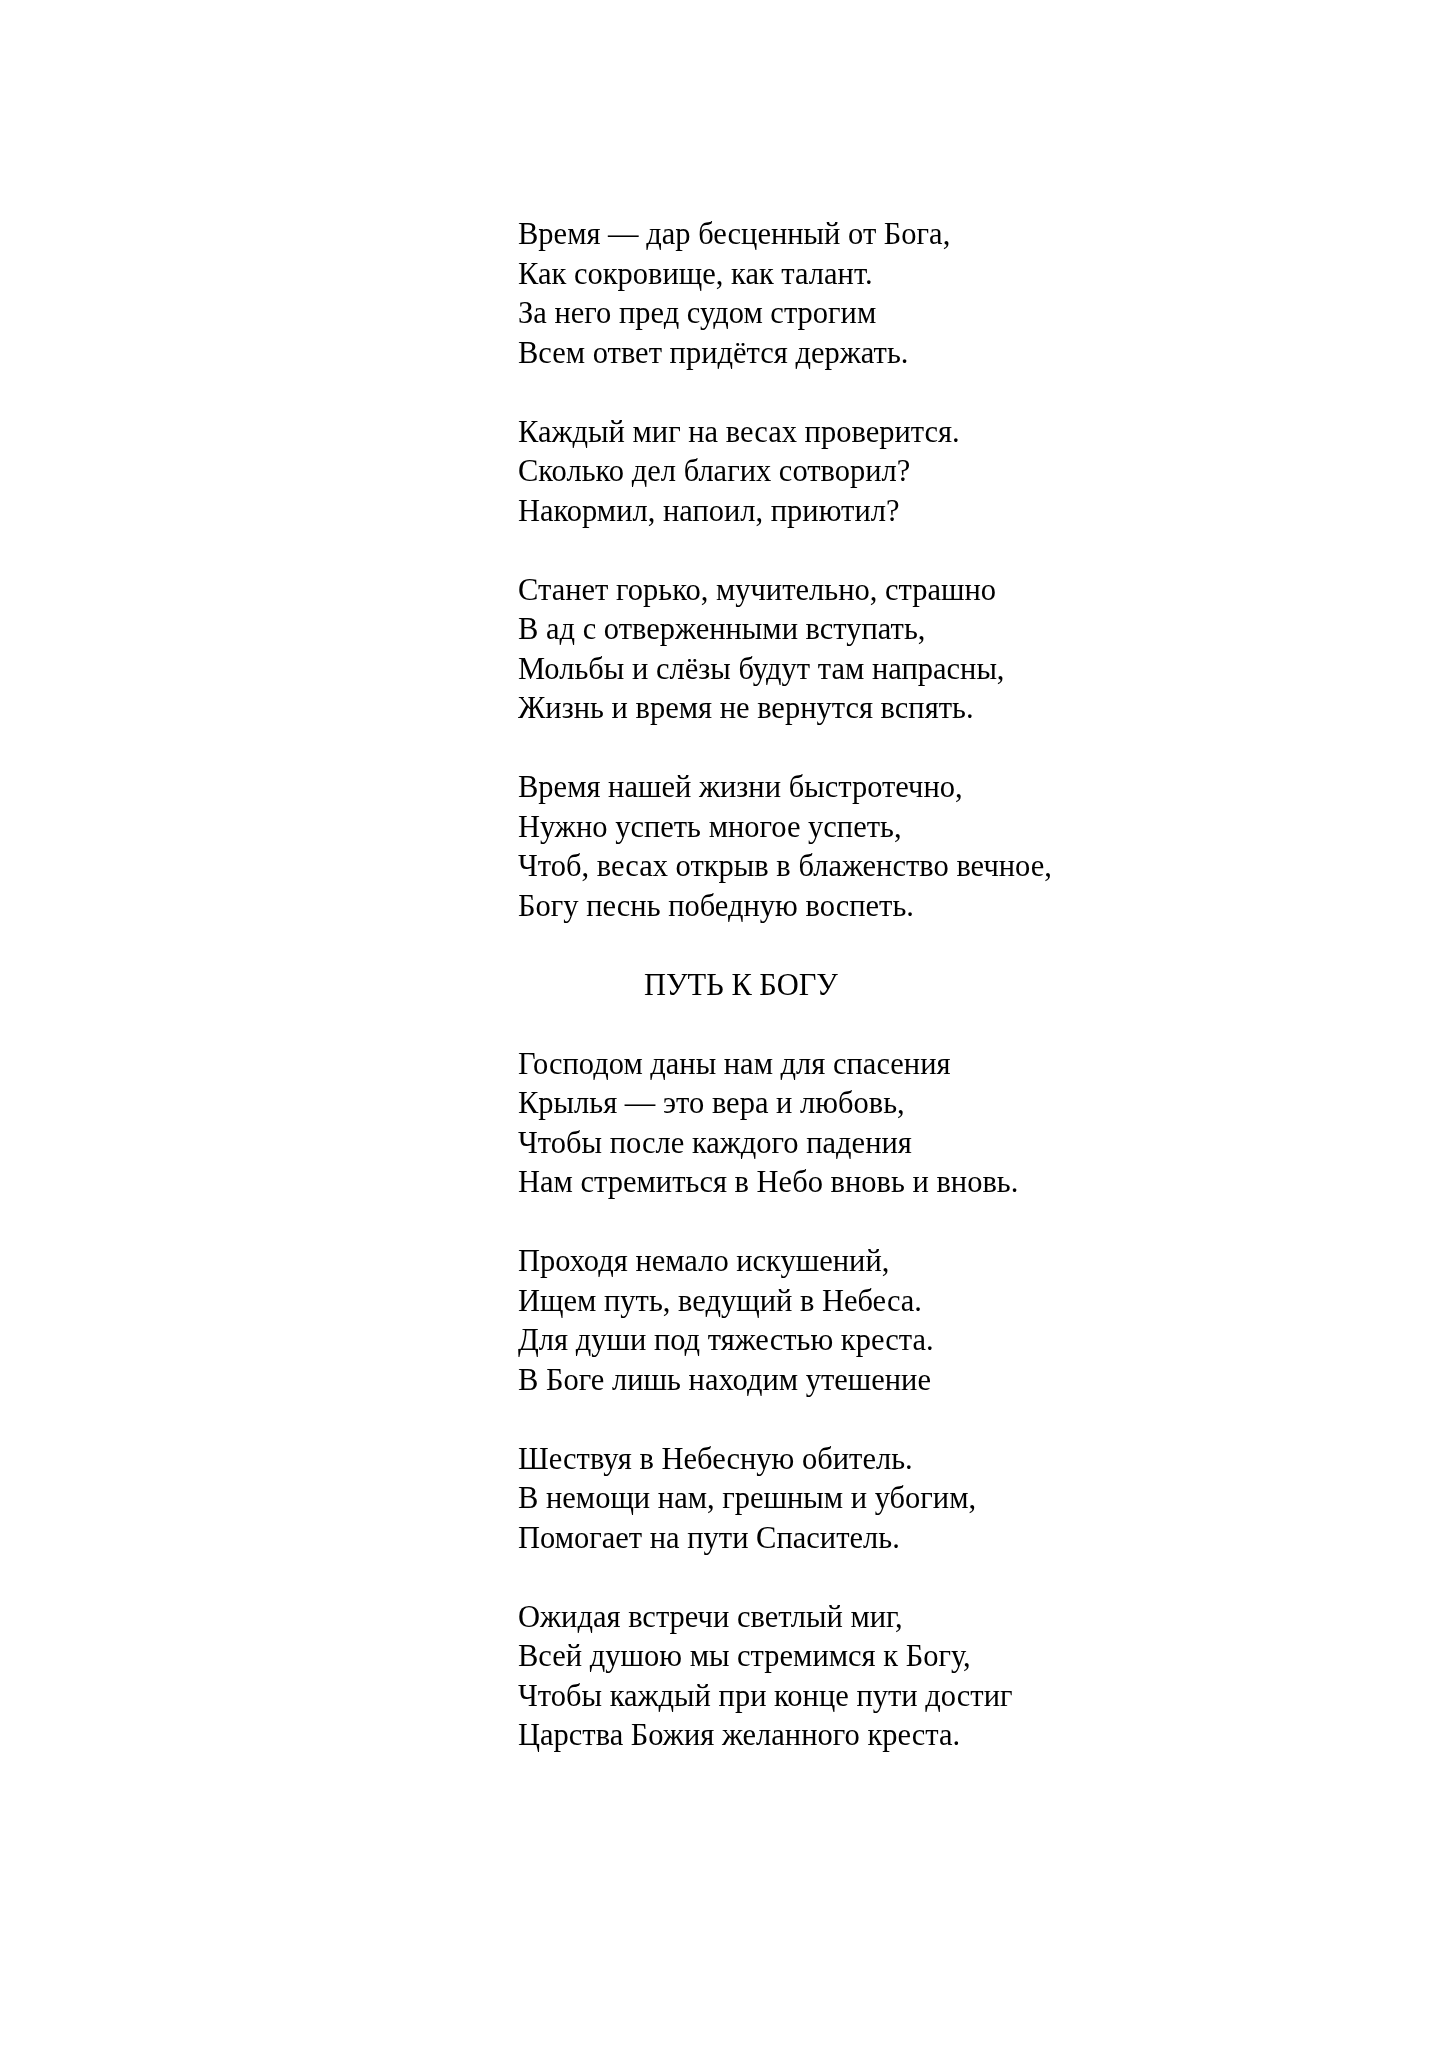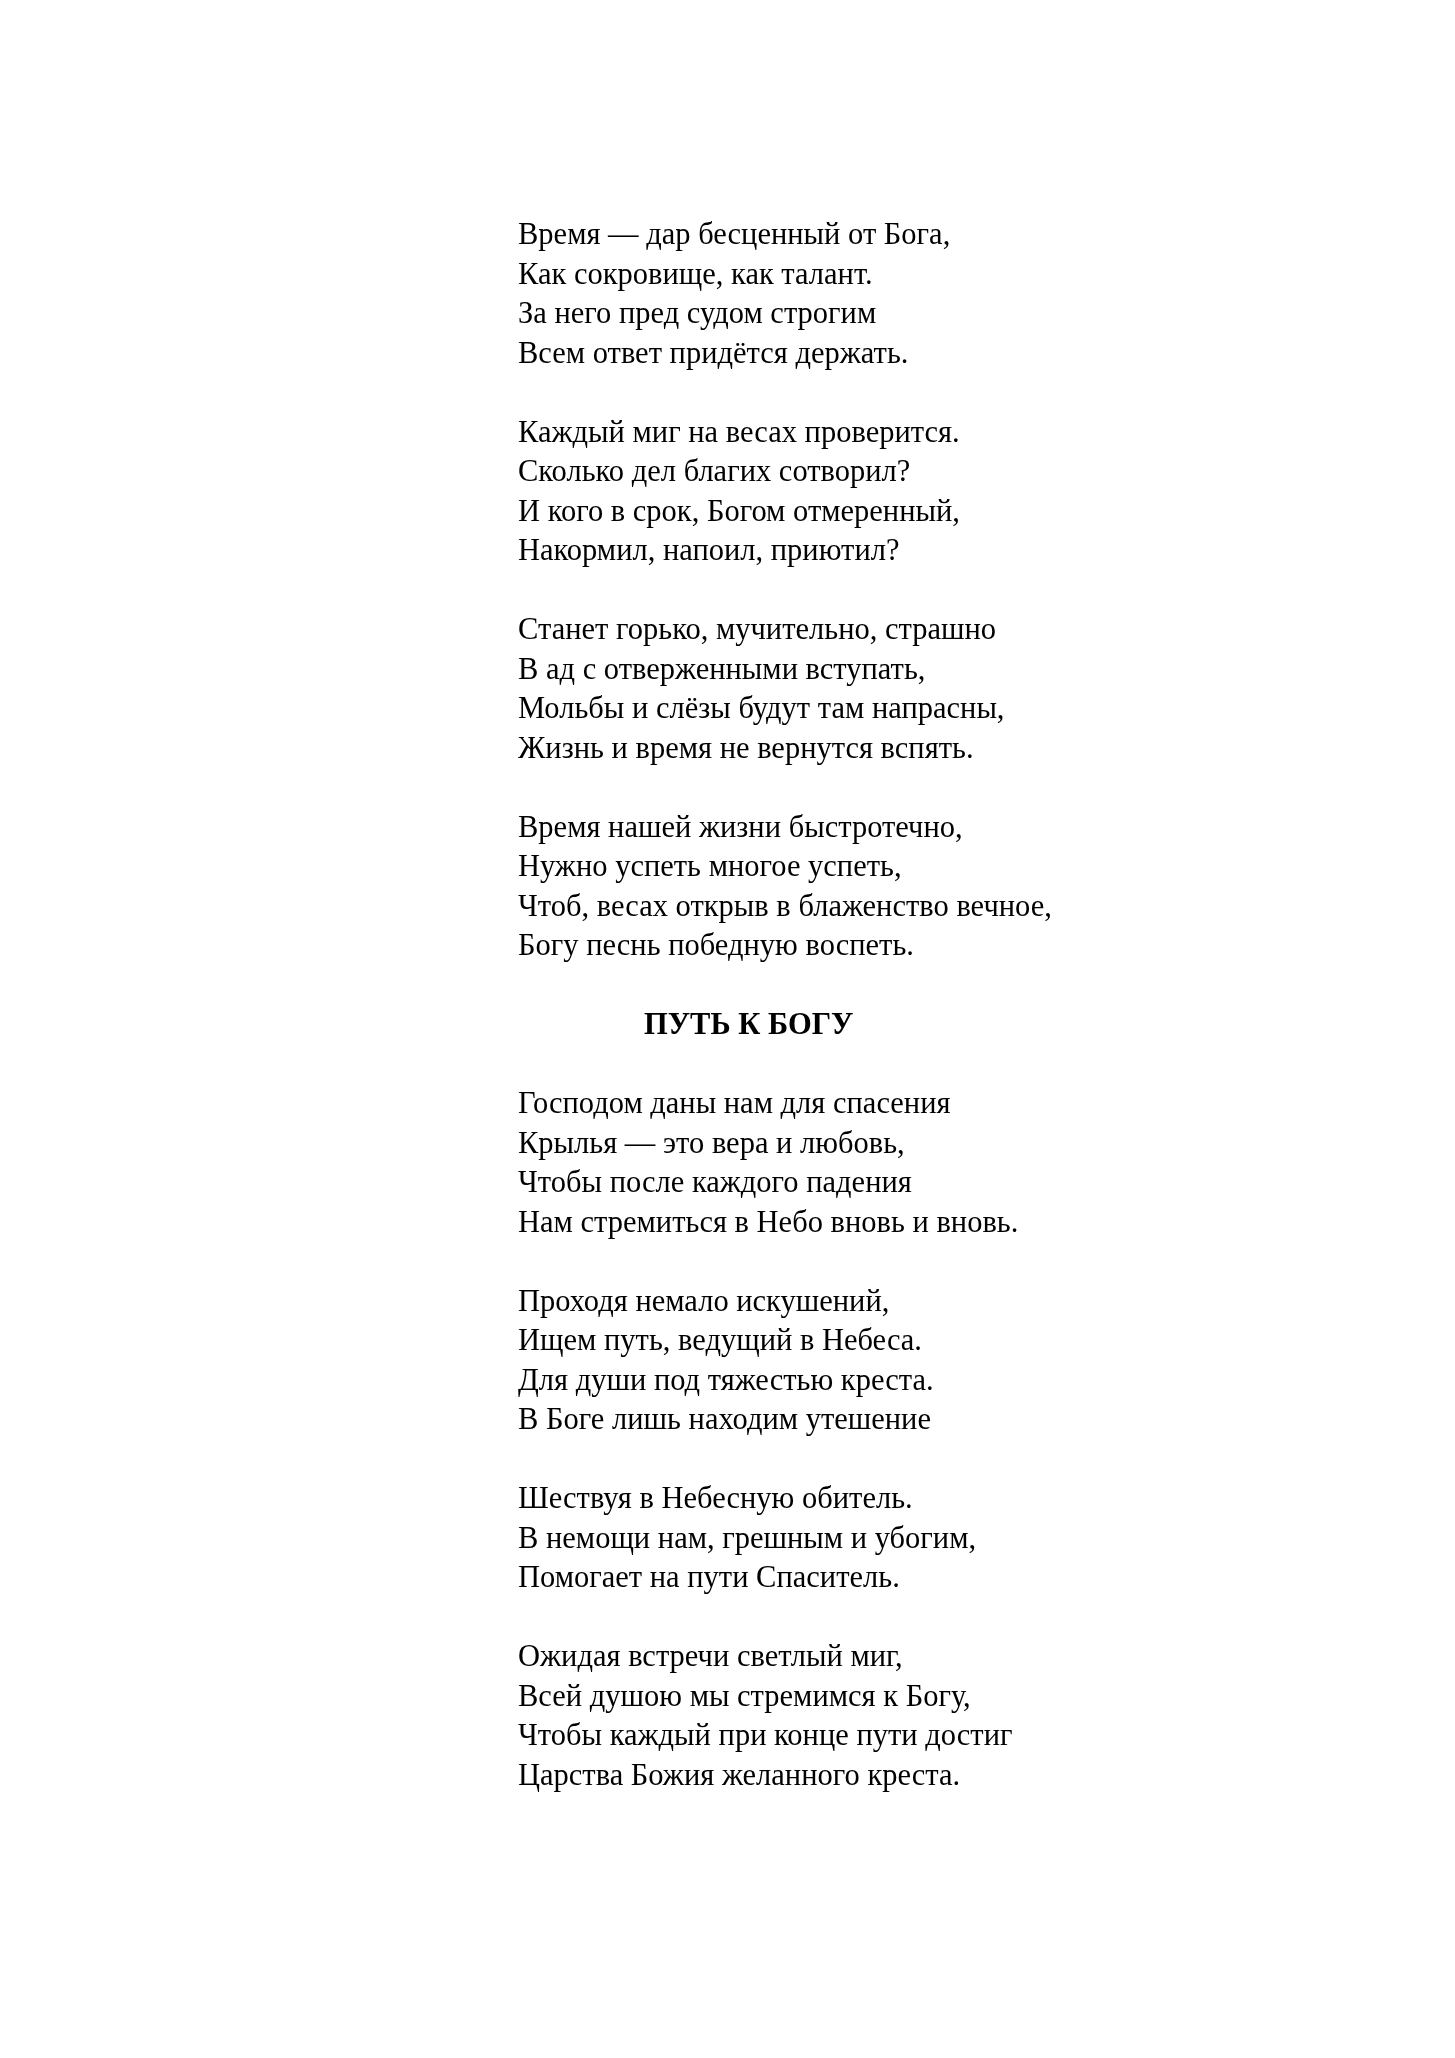--- a/index.html
+++ b/index.html
@@ -29,42 +29,41 @@
     white-space: nowrap;
     letter-spacing: 0px;
   }
   .blank {
     height: 39.5px;
   }
   .title {
     font-size: 30.5px;
     line-height: 39.5px;
     height: 39.5px;
-    font-weight: bold;
+    font-weight: normal;
     white-space: nowrap;
     padding-left: 126px;
   }
 </style>
 </head>
 <body>
 
 <div class="page">
 
   <div>
     <div>
       <div class="line">Время — дар бесценный от Бога,</div>
       <div class="line">Как сокровище, как талант.</div>
       <div class="line">За него пред судом строгим</div>
       <div class="line">Всем ответ придётся держать.</div>
     </div>
     <div class="blank"></div>
     <div>
       <div class="line">Каждый миг на весах проверится.</div>
       <div class="line">Сколько дел благих сотворил?</div>
-      <div class="line">И кого в срок, Богом отмеренный,</div>
       <div class="line">Накормил, напоил, приютил?</div>
     </div>
     <div class="blank"></div>
     <div>
       <div class="line">Станет горько, мучительно, страшно</div>
       <div class="line">В ад с отверженными вступать,</div>
       <div class="line">Мольбы и слёзы будут там напрасны,</div>
       <div class="line">Жизнь и время не вернутся вспять.</div>
     </div>
     <div class="blank"></div>

